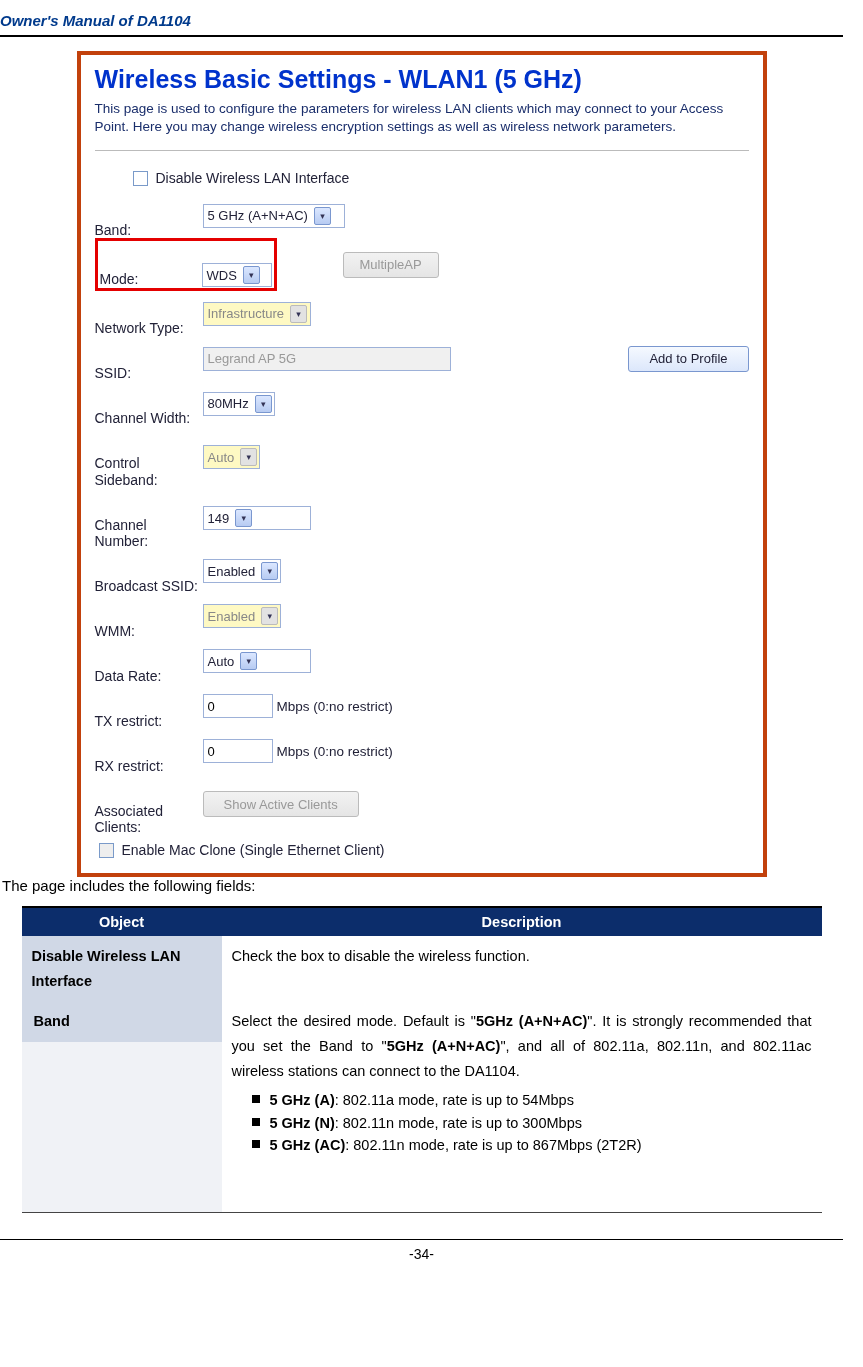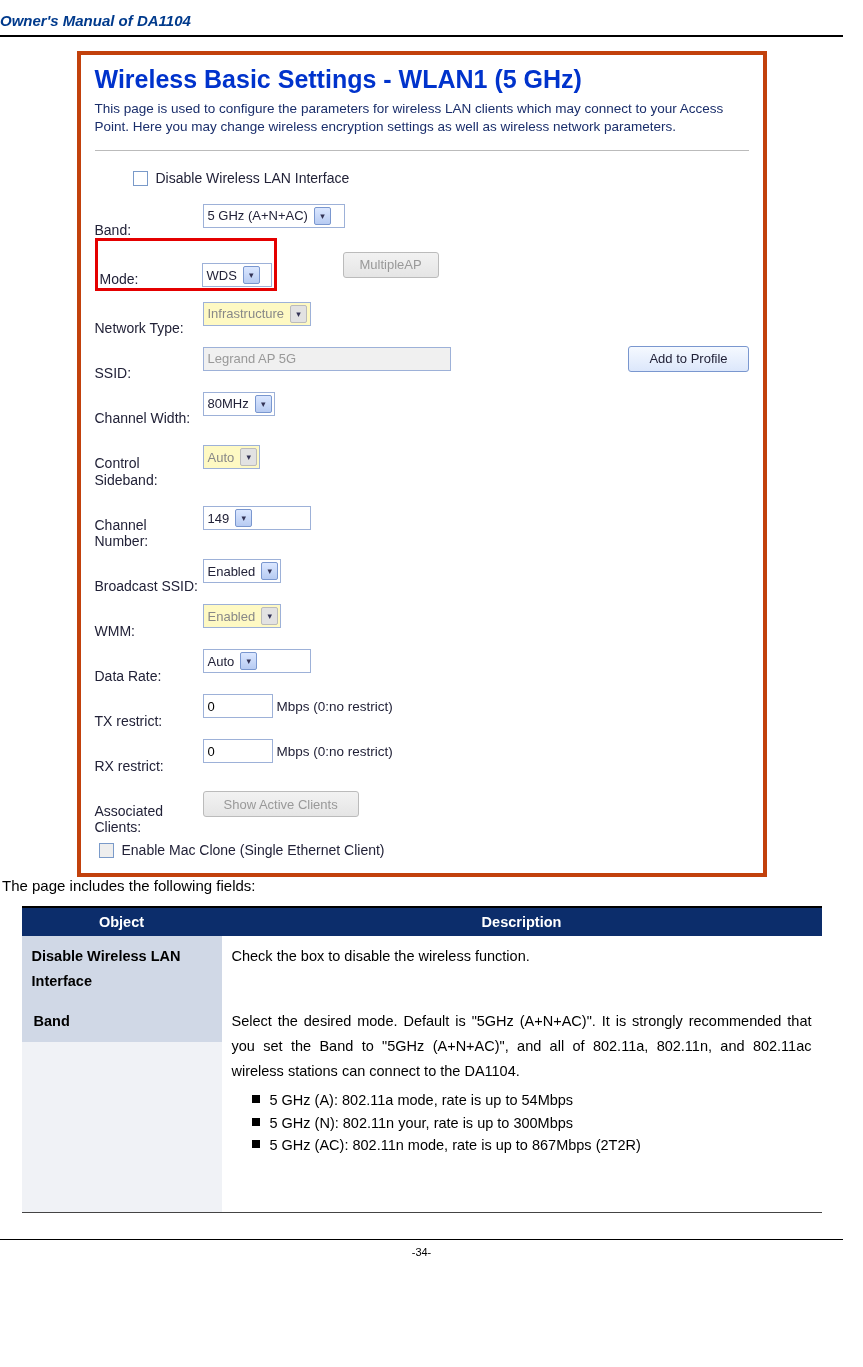--- a/index.html
+++ b/index.html
@@ -182,26 +182,26 @@
   .bullets li { list-style: none; position: relative; padding-left: 18px; line-height:1.55; }
   .bullets li::before {
     content: "";
     position: absolute;
     left: 0; top: 6px;
     width: 8px; height: 8px;
     background: #000;
   }
   .footer-pg {
     text-align: center;
-    font-size: 11px;
+    font-size: 14px;
     margin-top: 26px;
     border-top: 1px solid #000;
     padding-top: 6px;
   }
-  .b { font-weight: normal; }
+  .b { font-weight: bold; }
 </style>
 </head>
 <body>
 
 <div class="page">
   <div class="header-bar">Owner's Manual of DA1104</div>
 
   <div class="screenshot-frame">
     <div class="ws-title">Wireless Basic Settings - WLAN1 (5 GHz)</div>
     <div class="ws-intro">This page is used to configure the parameters for wireless LAN clients which may connect to your Access Point. Here you may change wireless encryption settings as well as wireless network parameters.</div>
@@ -335,21 +335,21 @@
       <td style="padding:0">
         <div class="obj-cell" style="padding:8px 12px">Band</div>
         <div class="obj-cell lighter" style="height:170px"></div>
       </td>
       <td>
         <div style="text-align:justify">
           <span>Select the desired mode. Default is "</span><span class="b">5GHz (A+N+AC)</span><span>". It is strongly recommended that you set the Band to "</span><span class="b">5GHz (A+N+AC)</span><span>", and all of 802.11a, 802.11n, and 802.11ac wireless stations can connect to the DA1104.</span>
         </div>
         <ul class="bullets">
           <li><span class="b">5 GHz (A)</span><span>: 802.11a mode, rate is up to 54Mbps</span></li>
-          <li><span class="b">5 GHz (N)</span><span>: 802.11n your, rate is up to 300Mbps</span></li>
+          <li><span class="b">5 GHz (N)</span><span>: 802.11n mode, rate is up to 300Mbps</span></li>
           <li><span class="b">5 GHz (AC)</span><span>: 802.11n mode, rate is up to 867Mbps (2T2R)</span></li>
         </ul>
       </td>
     </tr>
   </tbody>
     </table>
 
   <div class="footer-pg">-34-</div>
 </div>
 

